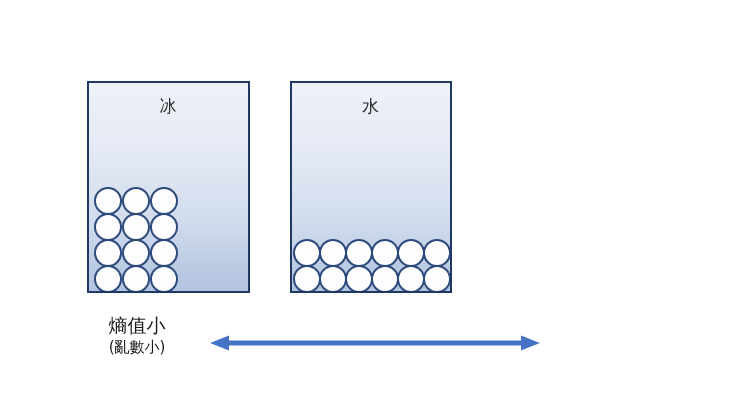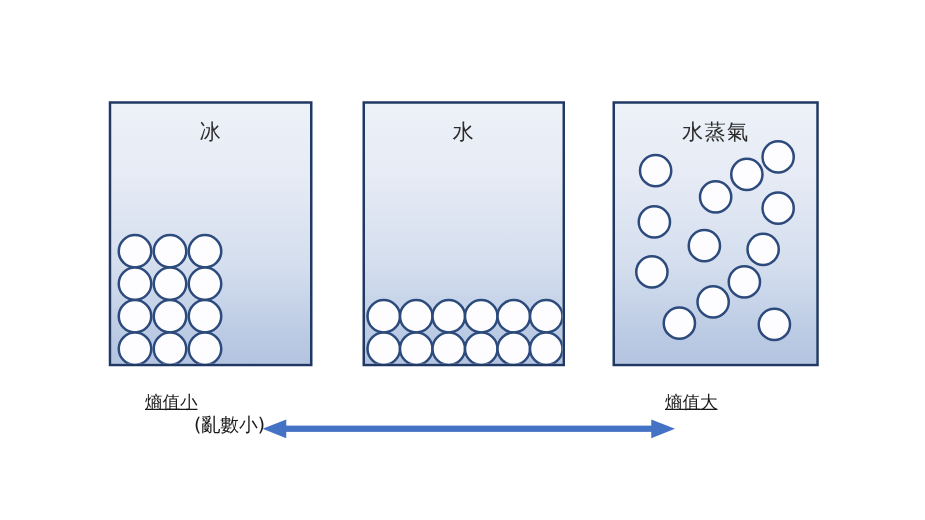--- a/index.html
+++ b/index.html
@@ -63,27 +63,25 @@
   .side-label {
     position: absolute;
     width: 150px;
     text-align: center;
     color: #1a1a1a;
     line-height: 1.32;
     white-space: nowrap;
   }
   .side-label .main-text {
     display: block;
-    font-size: 14px;
-    text-decoration: underline;
+    font-size: 19px;
   }
   .side-label .sub-text {
     display: block;
     font-size: 15px;
-    text-align: right;
   }
   #label-low  { left: 62px;  top: 313px; }
   #label-high { left: 478px; top: 313px; }
 </style>
 </head>
 <body>
 
 <div id="stage">
 
   <div class="container-box" id="box-ice" style="left:87px; top:81px; width:163px; height:212px;">
@@ -111,45 +109,28 @@
     <div class="molecule" style="left:105px; top:156px; width:28px; height:28px;"></div>
     <div class="molecule" style="left:131px; top:156px; width:28px; height:28px;"></div>
     <div class="molecule" style="left:1px;   top:182px; width:28px; height:28px;"></div>
     <div class="molecule" style="left:27px;  top:182px; width:28px; height:28px;"></div>
     <div class="molecule" style="left:53px;  top:182px; width:28px; height:28px;"></div>
     <div class="molecule" style="left:79px;  top:182px; width:28px; height:28px;"></div>
     <div class="molecule" style="left:105px; top:182px; width:28px; height:28px;"></div>
     <div class="molecule" style="left:131px; top:182px; width:28px; height:28px;"></div>
   </div>
 
-  <div class="container-box" id="box-vapor" style="left:490px; top:81px; width:165px; height:212px;">
-    <div class="phase-label" style="top:15px;">水蒸氣</div>
-    <div class="molecule" style="left:19px;  top:40px;  width:27px; height:27px;"></div>
-    <div class="molecule" style="left:117px; top:29px;  width:27px; height:27px;"></div>
-    <div class="molecule" style="left:67px;  top:61px;  width:27px; height:27px;"></div>
-    <div class="molecule" style="left:92px;  top:43px;  width:27px; height:27px;"></div>
-    <div class="molecule" style="left:18px;  top:81px;  width:27px; height:27px;"></div>
-    <div class="molecule" style="left:117px; top:70px;  width:27px; height:27px;"></div>
-    <div class="molecule" style="left:58px;  top:100px; width:27px; height:27px;"></div>
-    <div class="molecule" style="left:105px; top:103px; width:27px; height:27px;"></div>
-    <div class="molecule" style="left:16px;  top:121px; width:27px; height:27px;"></div>
-    <div class="molecule" style="left:65px;  top:145px; width:27px; height:27px;"></div>
-    <div class="molecule" style="left:38px;  top:162px; width:27px; height:27px;"></div>
-    <div class="molecule" style="left:114px; top:163px; width:27px; height:27px;"></div>
-    <div class="molecule" style="left:90px;  top:129px; width:27px; height:27px;"></div>
-  </div>
 
   <div class="side-label" id="label-low">
     <span class="main-text">熵值小</span>
     <span class="sub-text">(亂數小)</span>
   </div>
 
   <svg class="entropy-arrow" viewBox="0 0 340 26">
     <path d="M 5 13 L 24 5.5 L 24 20.5 Z" fill="#4472C4"></path>
     <path d="M 335 13 L 316 5.5 L 316 20.5 Z" fill="#4472C4"></path>
     <rect x="22" y="10.5" width="296" height="5" fill="#4472C4"></rect>
   </svg>
 
   <div class="side-label" id="label-high">
-    <span class="main-text">熵值大</span>
   </div>
 
 </div>
 
 </body></html>

